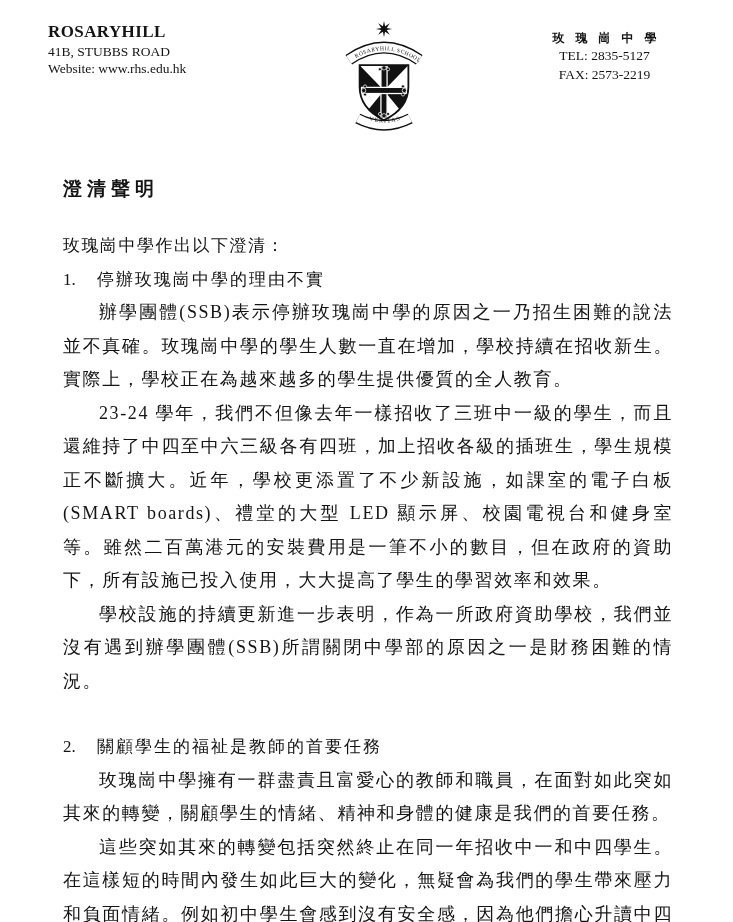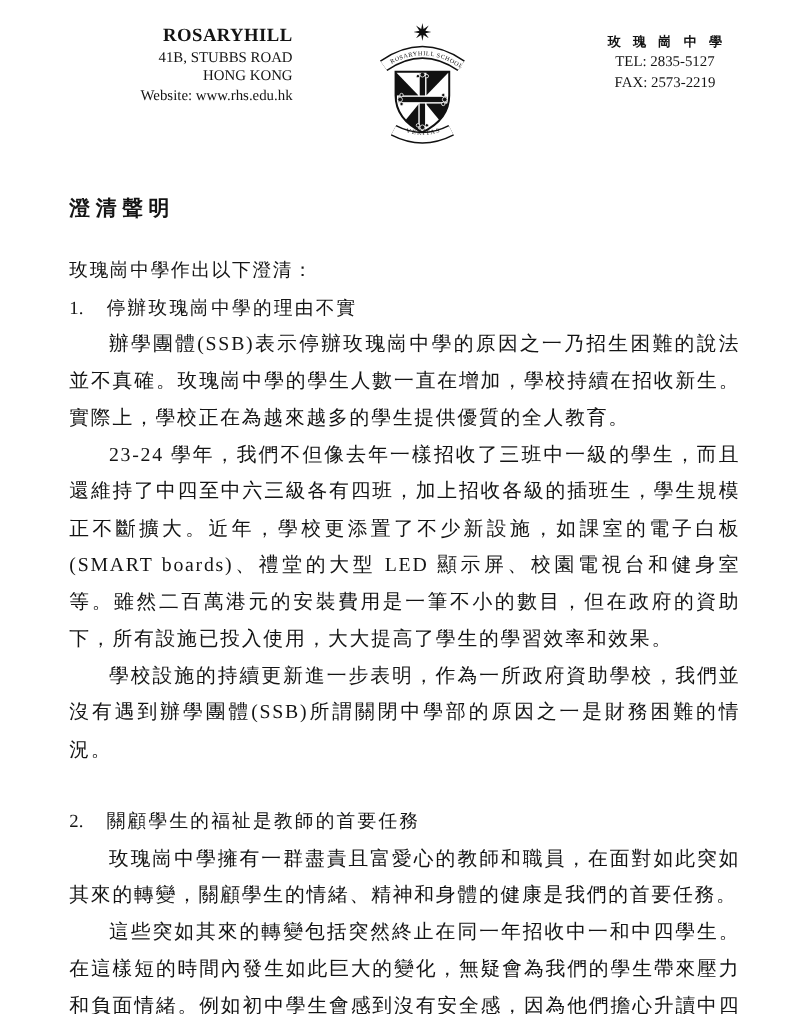--- a/index.html
+++ b/index.html
@@ -13,21 +13,21 @@
     font-family:"Liberation Serif","DejaVu Serif",serif;
   }
 
   
   .letterhead {
     display:flex;
     justify-content:space-between;
     align-items:flex-start;
     padding:18px 26px 0 48px;
   }
-  .head-left { width:218px; text-align:right; line-height:1.22; padding-top:4px; }
+  .head-left { width:218px; text-align:left; line-height:1.22; padding-top:4px; }
   .head-left .big { font-weight:bold; font-size:17px; letter-spacing:0.4px; }
   .head-left .small { font-size:13.5px; margin-top:1px; }
   .crest-wrap { width:92px; flex:0 0 auto; margin-top:2px; }
   .head-right { width:205px; text-align:center; line-height:1.4; padding-top:12px; }
   .head-right .zh { font-weight:bold; font-size:12px; letter-spacing:11px; margin-left:11px; white-space:nowrap; }
   .head-right .small { font-size:13.5px; }
 
   
   .content { padding:0 60px 0 63px; }
   .doc-title {
@@ -68,21 +68,20 @@
 </style>
 </head>
 <body>
 
 <div class="page">
 
   <header class="letterhead">
     <div class="head-left">
       <div class="big">ROSARYHILL</div>
       <div class="small">41B, STUBBS ROAD</div>
-      <div class="small">HONG KONG</div>
       <div class="small">Website: www.rhs.edu.hk</div>
     </div>
 
     <div class="crest-wrap">
       <svg viewBox="0 0 100 124" font-family="&quot;Liberation Serif&quot;,serif">
         <defs>
           <clipPath id="shieldClip">
             <path d="M23,50 L77,50 L77,74 Q77,98 50,111 Q23,98 23,74 Z"></path>
           </clipPath>
           <path id="arcTop" d="M11,47 Q50,20 89,47"></path>

